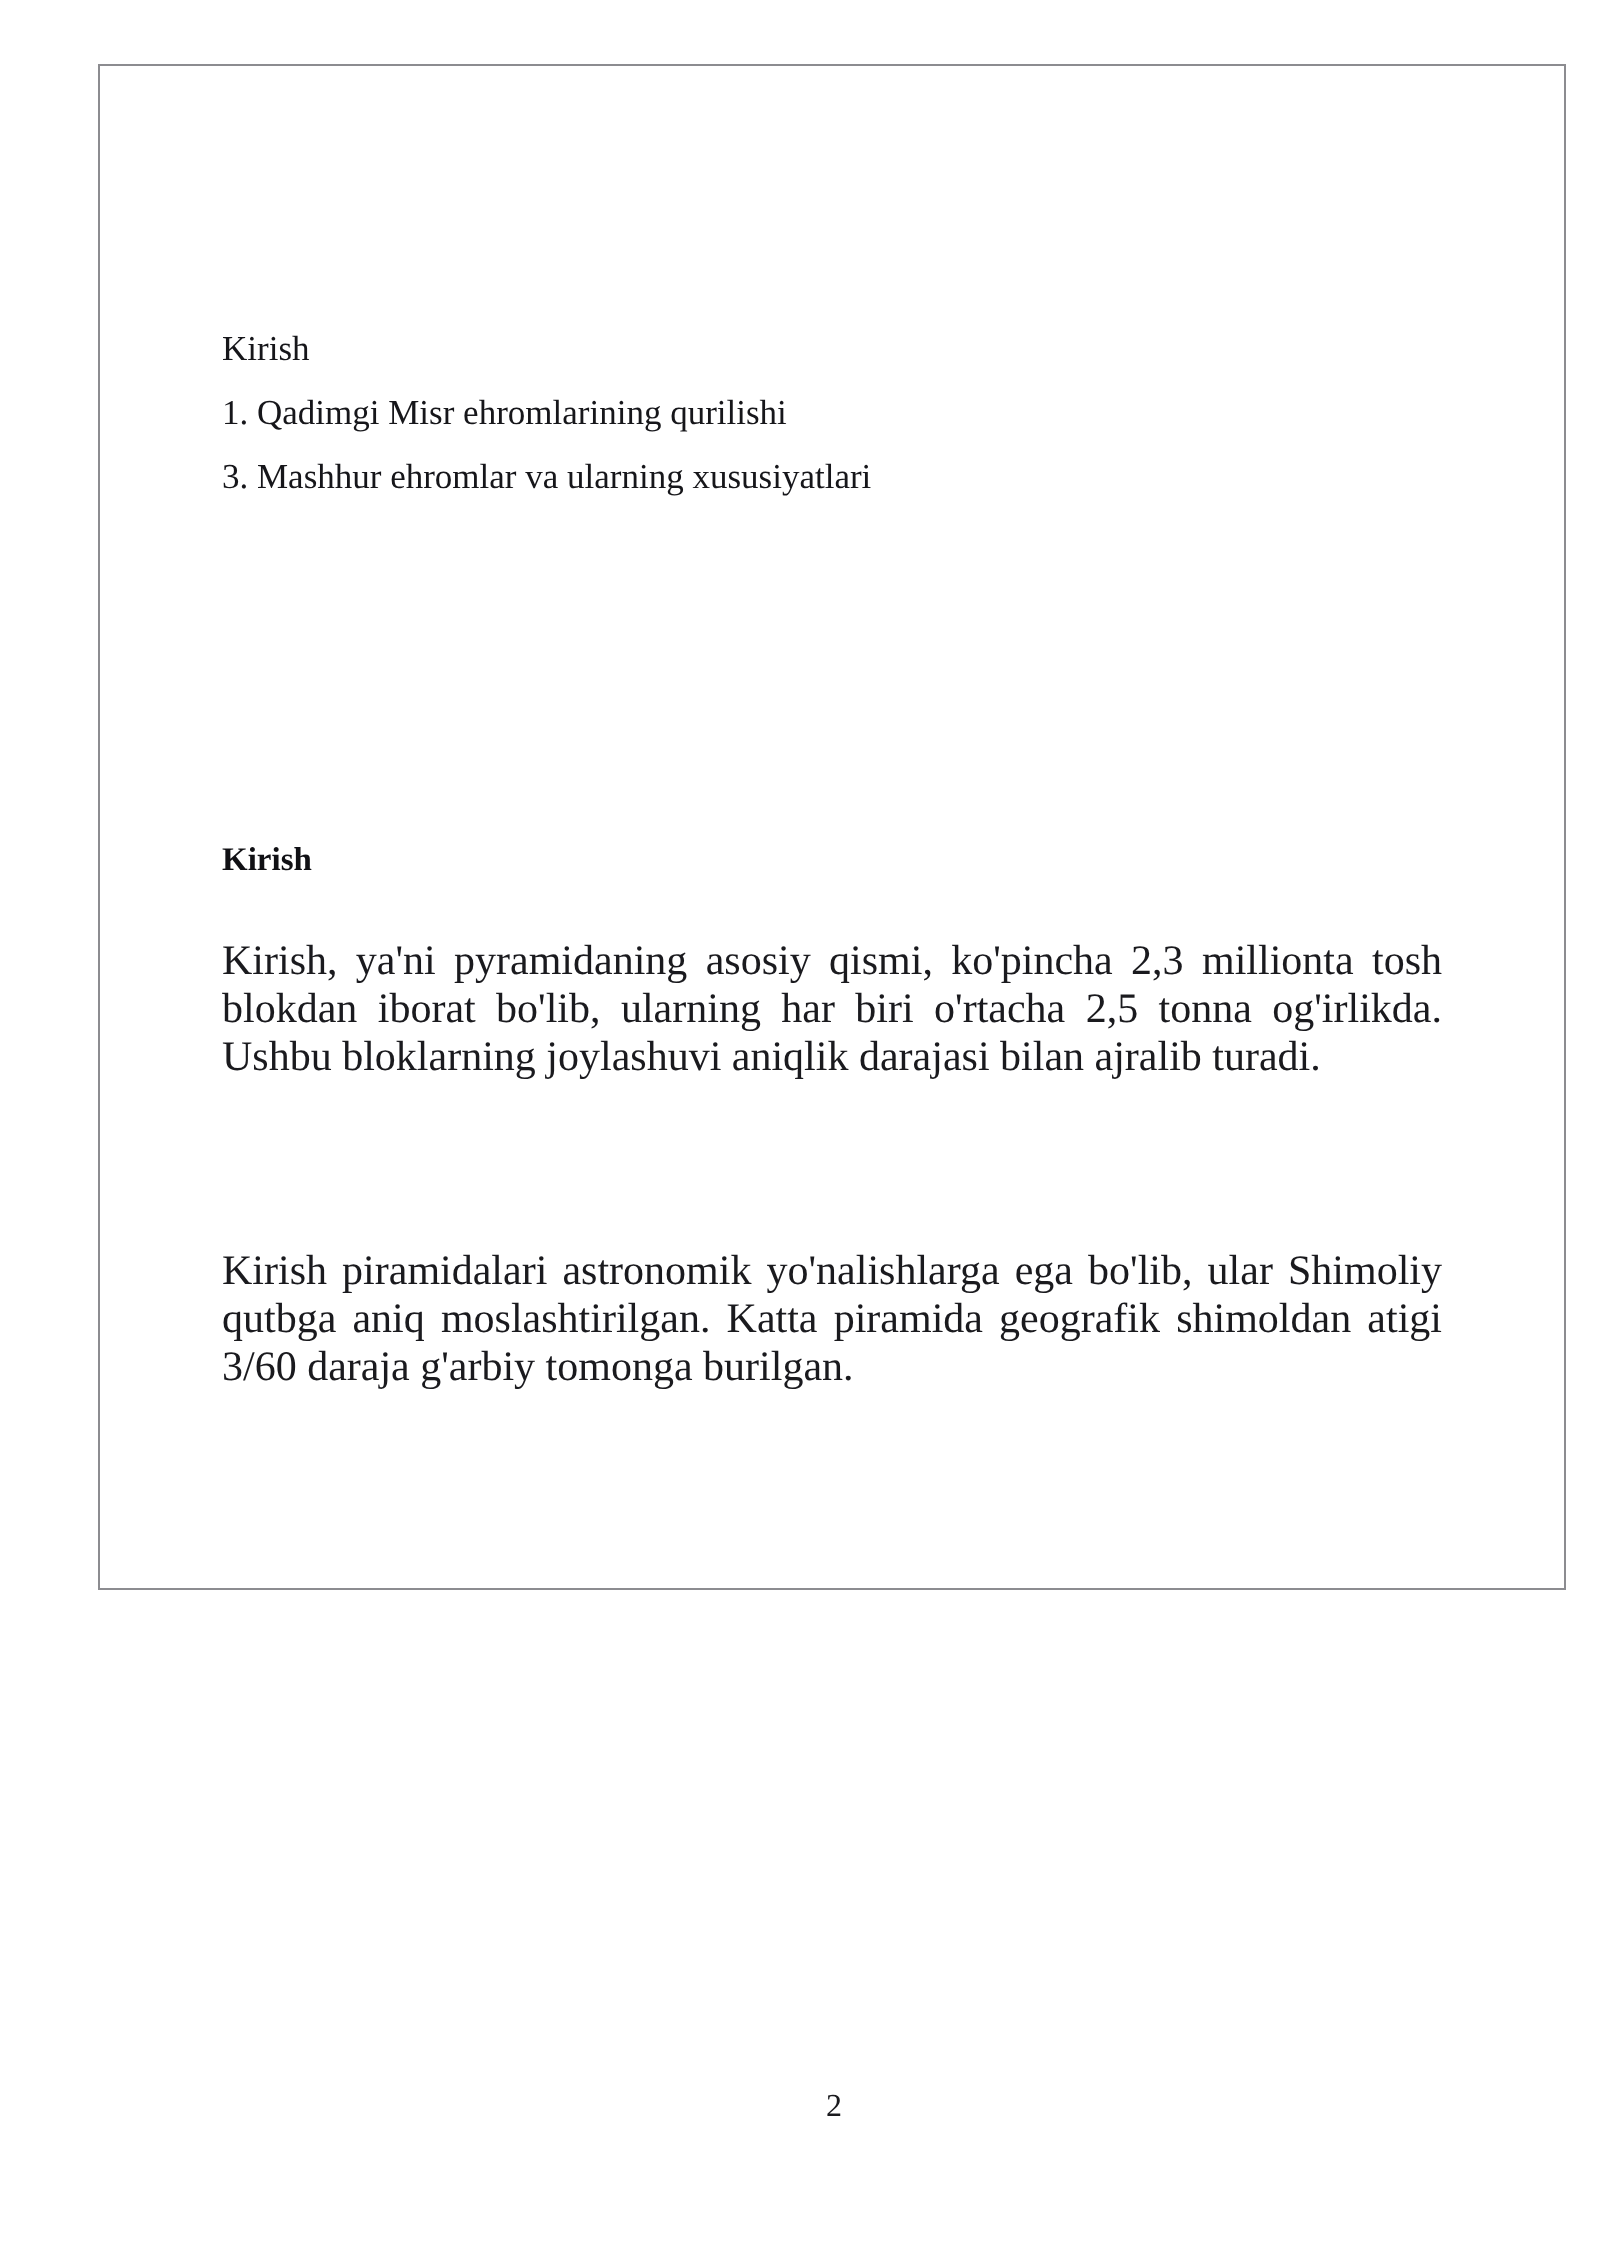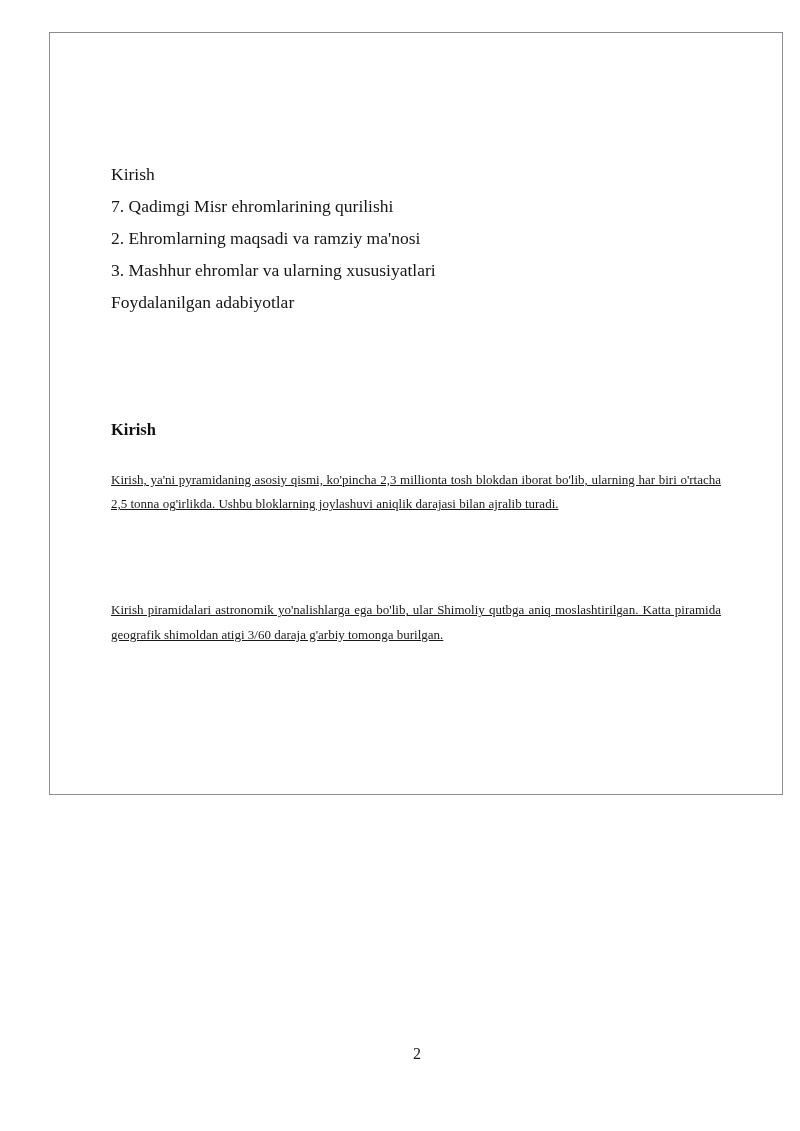--- a/index.html
+++ b/index.html
@@ -59,28 +59,27 @@
 
   .section-heading {
     font-size: 16.5px;
     font-weight: bold;
     color: #101014;
     line-height: 24px;
     margin: 0;
   }
 
   .body-para {
-    font-size: 13px;
+    font-size: 21px;
     line-height: 24.2px;
     color: #1a1a1e;
     text-align: justify;
     margin: 0;
     -webkit-hyphens: none;
     hyphens: none;
-    text-decoration: underline;
   }
 
   .gap-heading-to-para { height: 26px; }
   .gap-para-to-para    { height: 41px; }
   .gap-para-to-heading { height: 47px; }
   .gap-h2-to-para      { height: 18px; }
 
   
   .page-number {
     position: absolute;
@@ -93,24 +92,22 @@
   }
 </style>
 </head>
 <body>
 
 <div class="page-sheet">
   <div class="page-inner">
 
     <div class="toc">
       <div class="toc-line">Kirish</div>
-      <div class="toc-line">7. Qadimgi Misr ehromlarining qurilishi</div>
-      <div class="toc-line">2. Ehromlarning maqsadi va ramziy ma'nosi</div>
+      <div class="toc-line">1. Qadimgi Misr ehromlarining qurilishi</div>
       <div class="toc-line">3. Mashhur ehromlar va ularning xususiyatlari</div>
-      <div class="toc-line">Foydalanilgan adabiyotlar</div>
     </div>
 
     <div class="doc-body">
 
       <h2 class="section-heading">Kirish</h2>
       <div class="gap-heading-to-para"></div>
 
       <p class="body-para">Kirish, ya'ni pyramidaning asosiy qismi, ko'pincha 2,3 millionta tosh blokdan iborat bo'lib, ularning har biri o'rtacha 2,5 tonna og'irlikda. Ushbu bloklarning joylashuvi aniqlik darajasi bilan ajralib turadi.</p>
       <div class="gap-para-to-para"></div>
 

